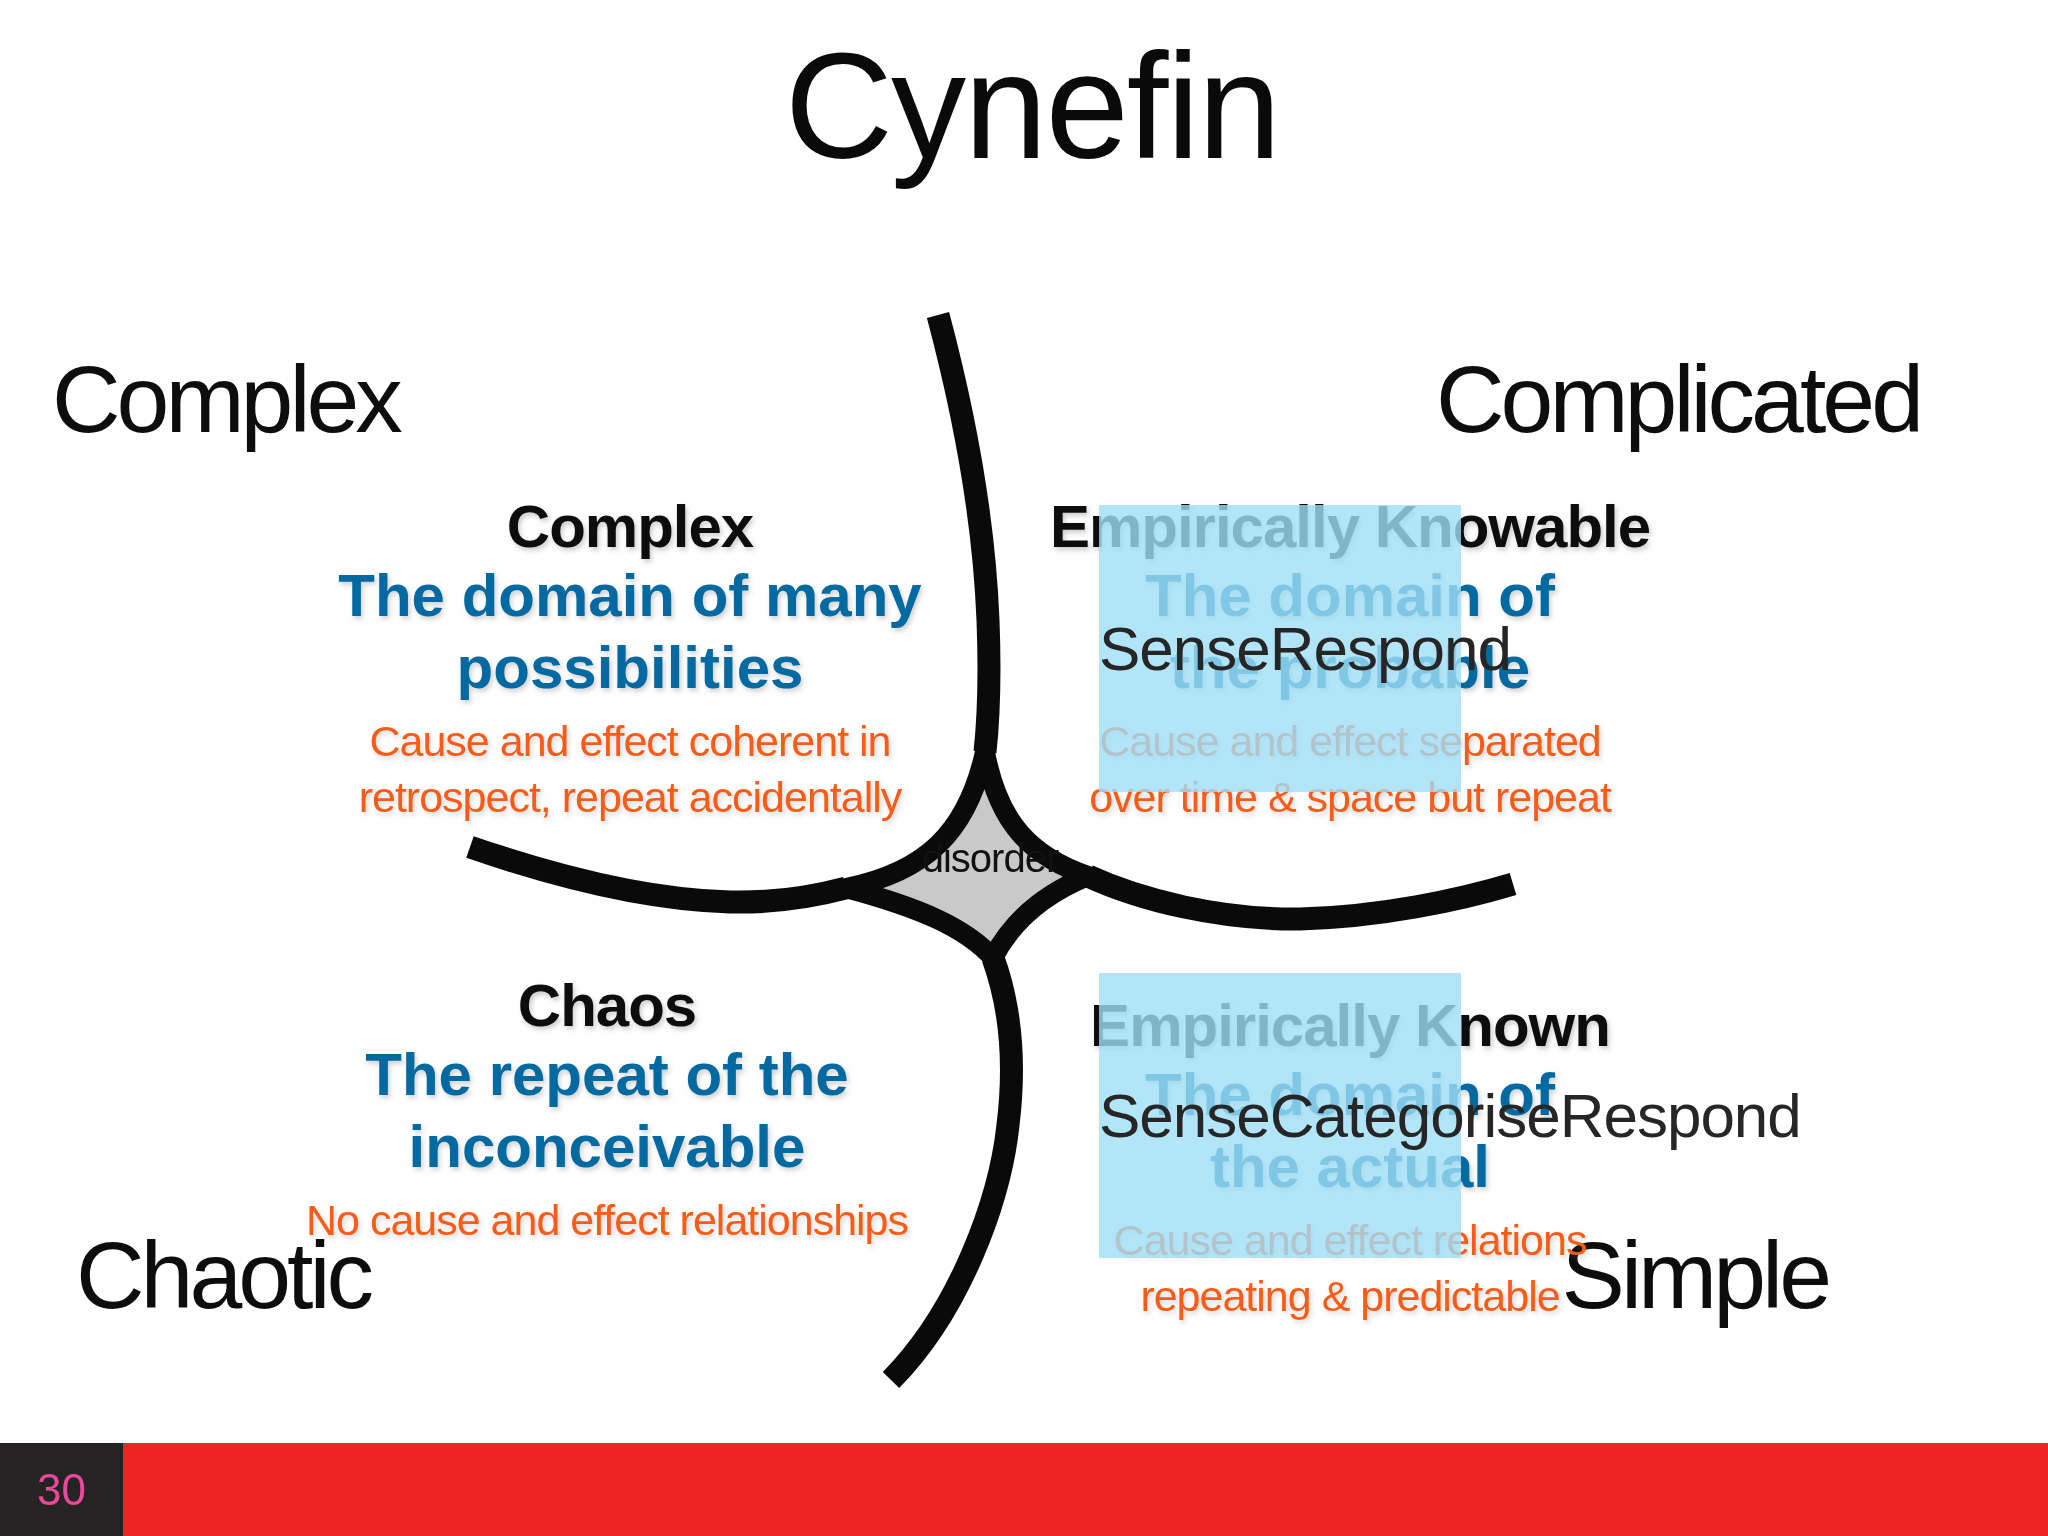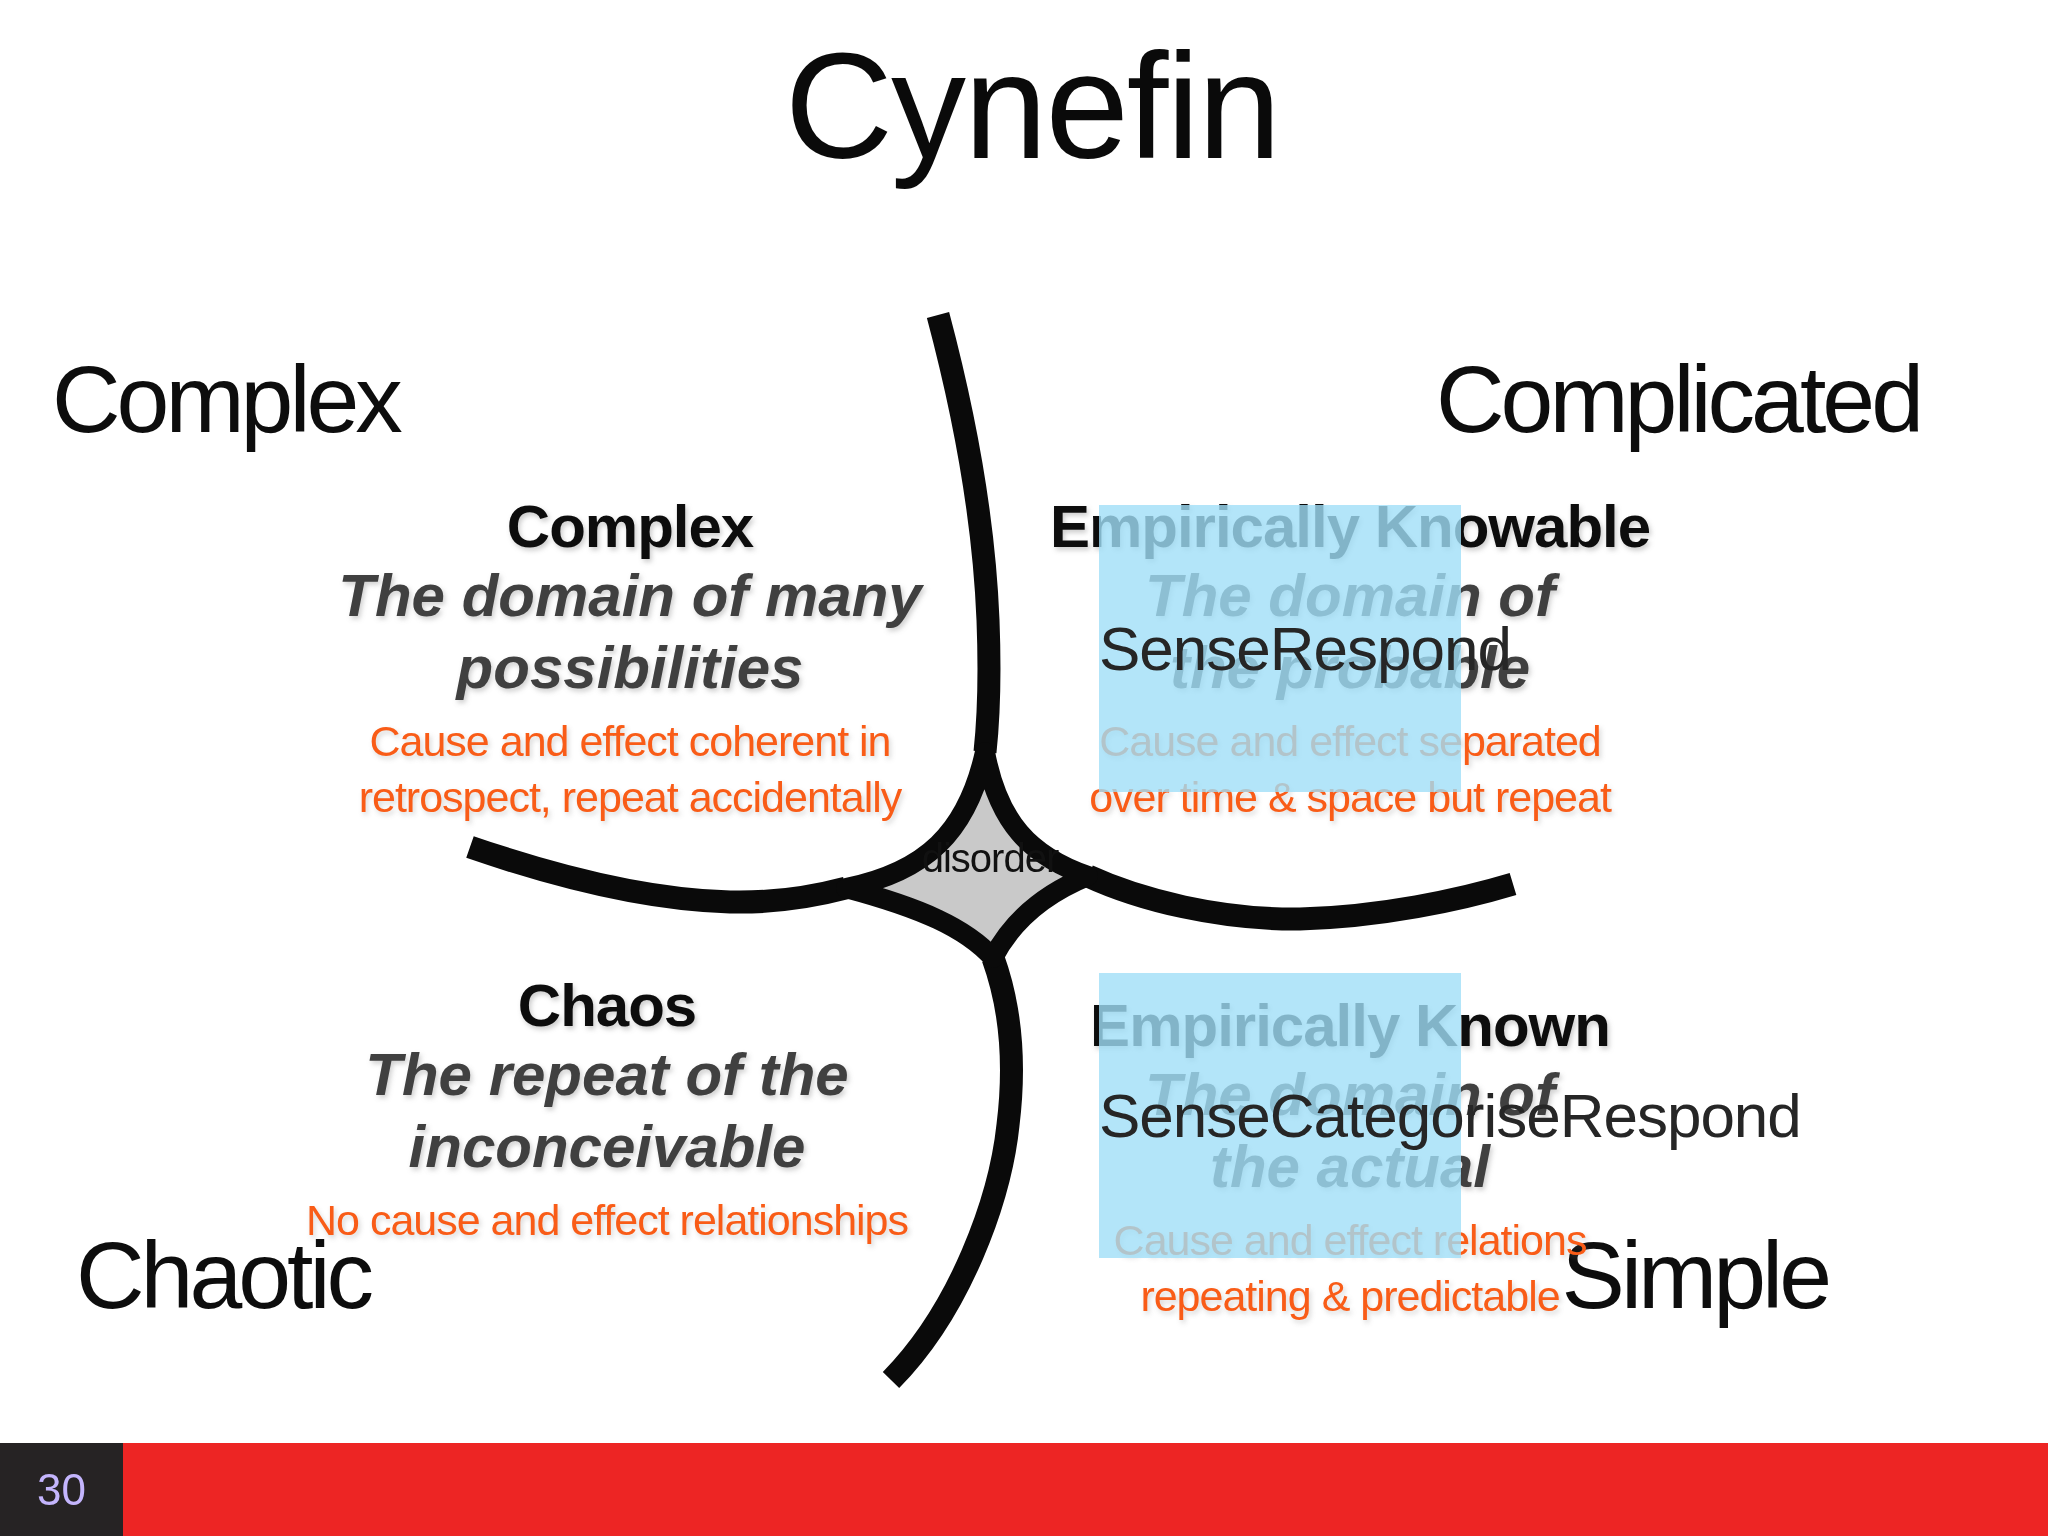--- a/index.html
+++ b/index.html
@@ -25,41 +25,41 @@
     font-size:40px;color:#111;z-index:2;letter-spacing:-1px;
   }
   
   .qblock{position:absolute;text-align:center;z-index:2;}
   .q-tl{left:300px;top:494px;width:660px;}
   .q-tr{left:1020px;top:494px;width:660px;}
   .q-bl{left:252px;top:973px;width:710px;}
   .q-br{left:1020px;top:993px;width:660px;}
   .qhead{font-size:60px;font-weight:700;line-height:66px;letter-spacing:-1px;color:#0d0d0d;
          text-shadow:2px 3px 5px rgba(110,110,110,0.35);}
-  .qred{font-size:60px;font-weight:700;font-style:italic;line-height:72px;color:#404040;
+  .qred{font-size:60px;font-weight:700;line-height:72px;color:#0369a1;
         text-shadow:2px 3px 5px rgba(120,120,120,0.35);}
   .qorange{font-size:43px;line-height:56px;color:#F95C17;letter-spacing:-1px;
            text-shadow:2px 3px 5px rgba(120,120,120,0.3);}
   .qorange.first{margin-top:9px;}
   
   .bluebox{
     position:absolute;left:1099px;width:362px;z-index:3;
     background:rgba(160,222,248,0.8);
     display:flex;flex-direction:row;justify-content:space-around;align-items:center;
   }
   .bluebox.top{top:505px;height:287px;}
   .bluebox.bottom{top:973px;height:285px;}
   .boxline{font-size:62px;font-weight:400;color:#262626;line-height:1;letter-spacing:-1px;}
   
   .footer-bar{position:absolute;left:0;top:1443px;width:2048px;height:93px;background:#ED2524;z-index:4;}
   .page-num-box{
     position:absolute;left:0;top:1443px;width:123px;height:93px;background:#262324;z-index:5;
     display:flex;align-items:center;justify-content:center;
   }
-  .page-num{color:#c4b5fd;font-size:44px;font-weight:400;}
+  .page-num{color:#ec4899;font-size:44px;font-weight:400;}
 </style>
 </head>
 <body>
 
 <div class="slide">
 
   <h1 class="title">Cynefin</h1>
 
   <div class="corner tl">Complex</div>
   <div class="corner tr">Complicated</div>

